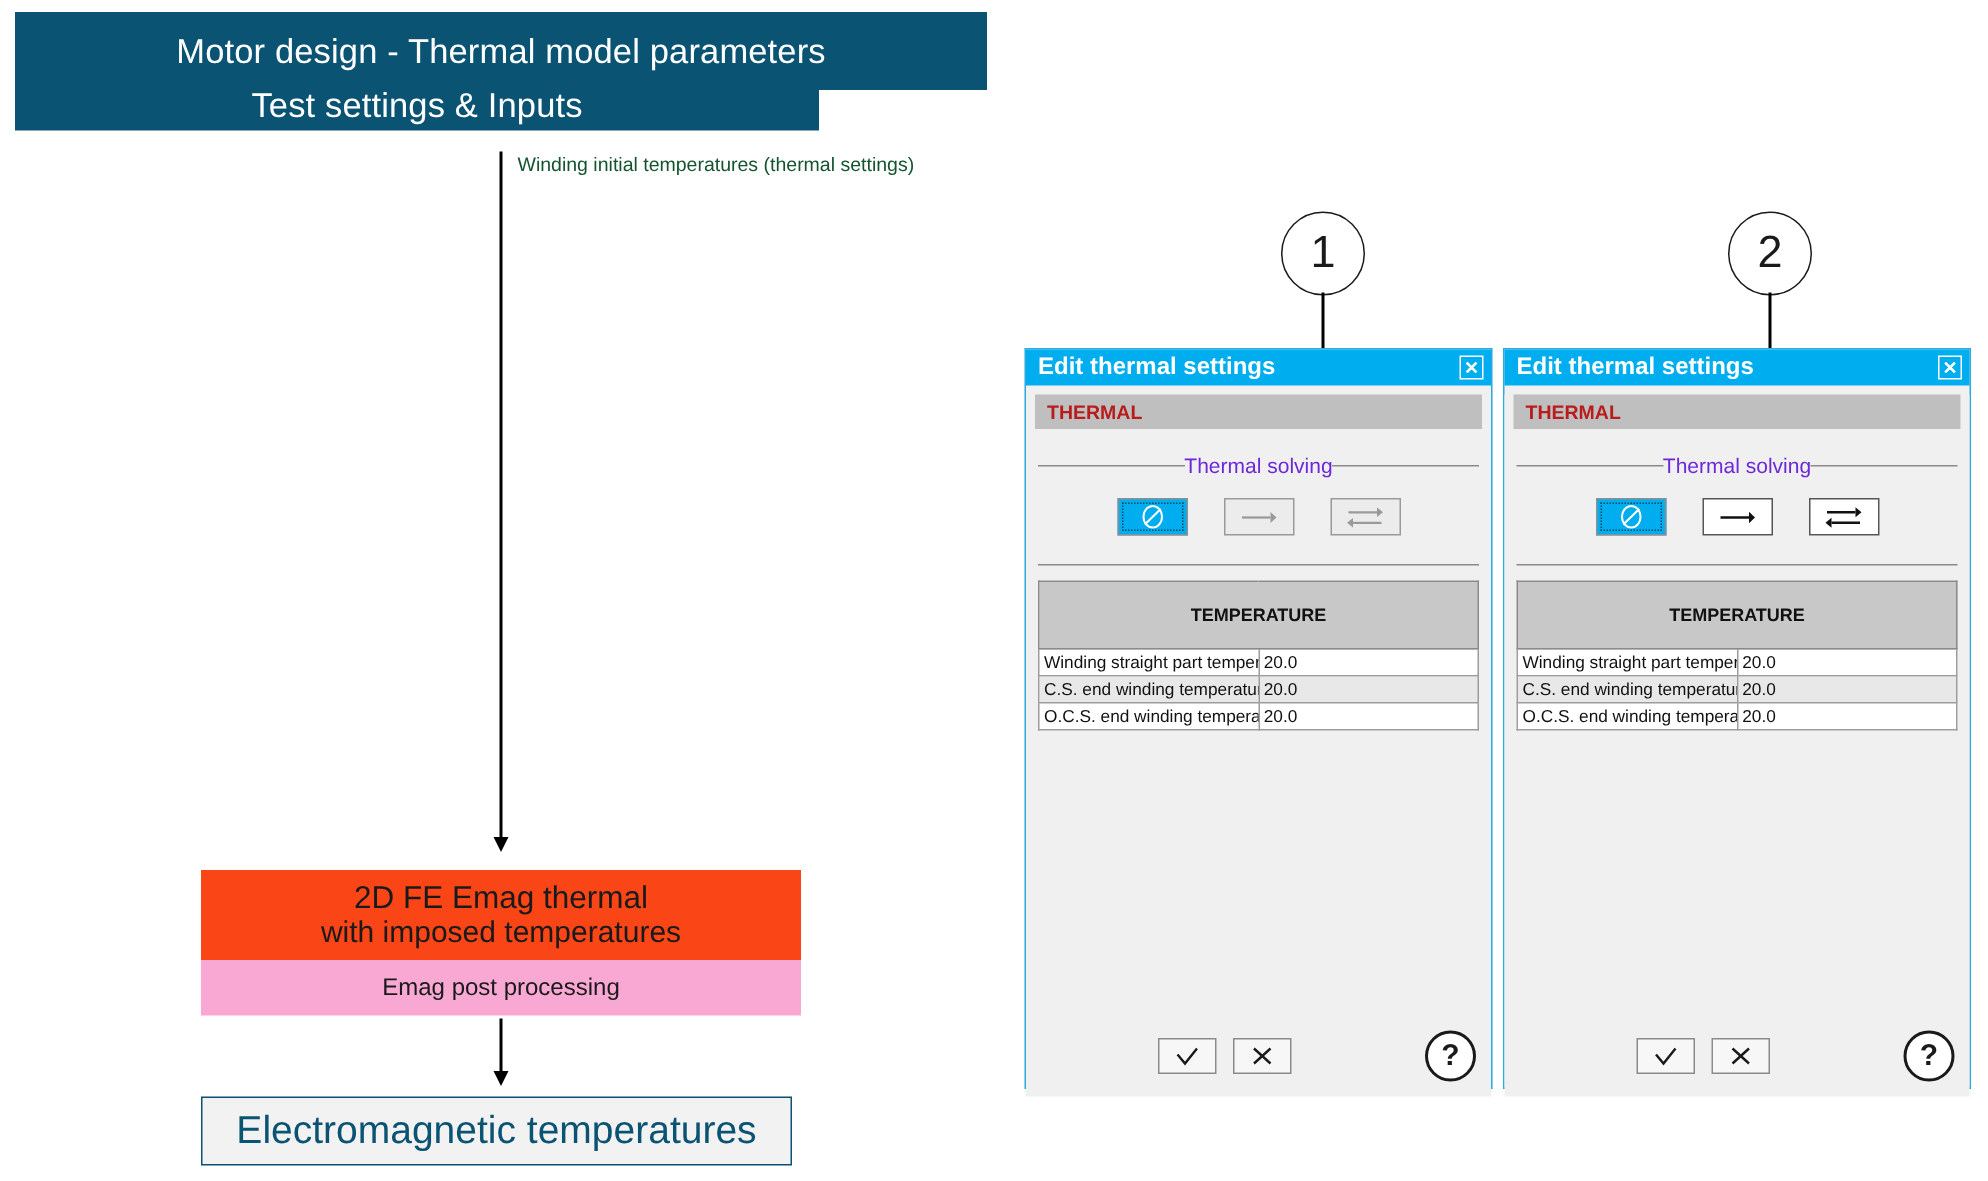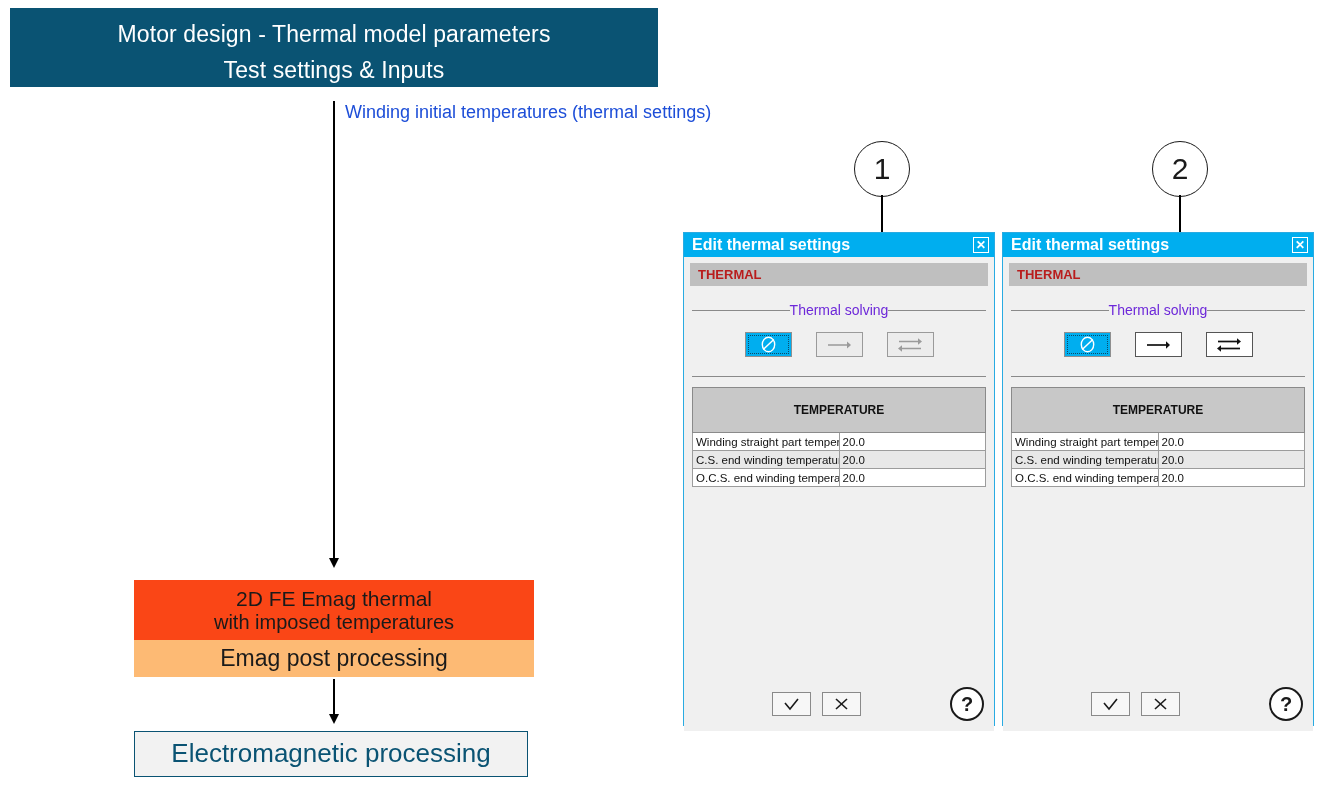--- a/index.html
+++ b/index.html
@@ -19,25 +19,25 @@
   .hdr-bar {
     background: #0A5373;
     color: #ffffff;
     display: flex;
     align-items: center;
     justify-content: center;
     font-size: 23px;
     letter-spacing: .1px;
   }
   #hdr-title { left: 10px; top: 8px; width: 648px; height: 52px; }
-  #hdr-sub   { left: 10px; top: 53px; width: 648px; height: 34px; }
+  #hdr-sub   { left: 10px; top: 53px; width: 536px; height: 34px; }
 
   .note-label {
-    font-size: 18px;
-    color: #1d4ed8;
+    font-size: 13px;
+    color: #14532d;
     white-space: nowrap;
   }
 
   
   .vline { background: #000000; width: 1.5px; }
   .arrow-head {
     width: 0; height: 0;
     border-left: 6px solid transparent;
     border-right: 6px solid transparent;
     border-top: 11px solid #000000;
@@ -57,23 +57,23 @@
   }
   #box-emag {
     left: 134px; top: 580px; width: 400px; height: 60px;
     background: #FA4616;
     color: #1a1a1a;
     font-size: 21px;
   }
   #box-emag .l2 { font-size: 20px; }
   #box-post {
     left: 134px; top: 640px; width: 400px; height: 37px;
-    background: #fdba74;
+    background: #f9a8d4;
     color: #1a1a1a;
-    font-size: 23px;
+    font-size: 16px;
   }
   #box-perf {
     left: 134px; top: 731px; width: 392px; height: 44px;
     background: #F2F2F2;
     border: 1.5px solid #0A5373;
     color: #0A5373;
     font-size: 26px;
   }
 
   
@@ -272,21 +272,21 @@
 </div>
 
 <div class="abs proc-box" id="box-post">
   <span>Emag post processing</span>
 </div>
 
 <div class="abs vline" style="left:333px; top:679px; height:40px;"></div>
 <div class="abs arrow-head thin" style="left:328.5px; top:714px;"></div>
 
 <div class="abs proc-box" id="box-perf">
-  <span>Electromagnetic processing</span>
+  <span>Electromagnetic temperatures</span>
 </div>
 
 <div class="abs callout" style="left:854px; top:141px;">
   <span>1</span>
 </div>
 <div class="abs vline" style="left:881px; top:195px; height:45px;"></div>
 <div class="abs callout-dot" style="left:876px; top:238px;"></div>
 
 <div class="abs callout" style="left:1152px; top:141px;">
   <span>2</span>

